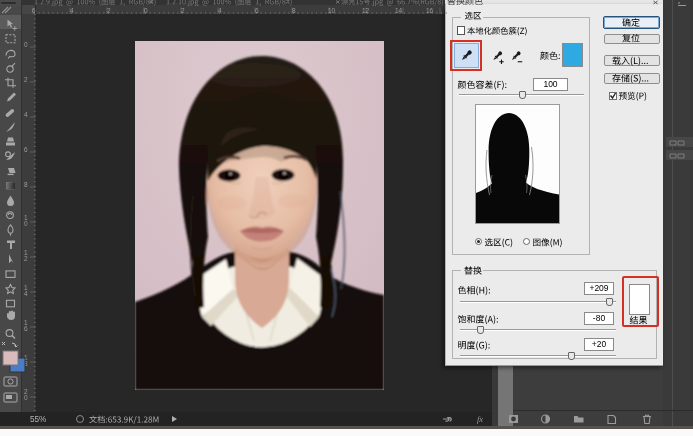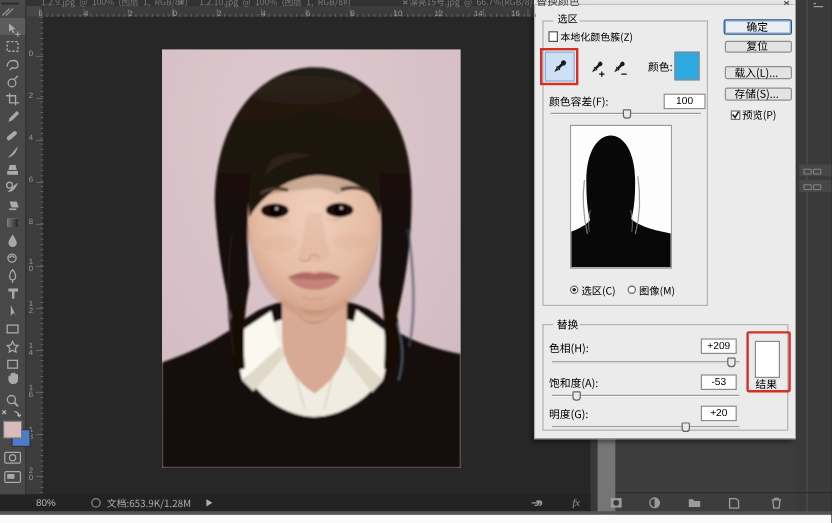--- a/index.html
+++ b/index.html
@@ -19,21 +19,21 @@
 <div class="abs" style="left:492px;top:0;width:201px;height:429px;background:#393939"></div>
 <div class="abs" style="left:498px;top:4px;width:15px;height:425px;background:#757575"></div>
 <div class="abs" style="left:513px;top:0;width:180px;height:429px;background:#3d3d3d"></div>
 <div class="abs" style="left:663px;top:0;width:30px;height:429px;background:#3a3a3a"></div>
 <div class="abs" style="left:672px;top:0;width:1px;height:429px;background:#4e4e4e"></div>
 <div class="abs" style="left:666px;top:137px;width:27px;height:10px;background:#474747"></div>
 <div class="abs" style="left:666px;top:150px;width:27px;height:10px;background:#474747"></div>
 <div class="abs" style="left:513px;top:410px;width:180px;height:1px;background:#2c2c2c"></div>
 
 <div class="abs" style="left:0;top:412px;width:492px;height:14px;background:#232323"></div>
-<div class="abs" style="left:30px;top:414.5px;font-size:8.2px;color:#b4b4b4">80%</div>
+<div class="abs" style="left:30px;top:414.5px;font-size:8.2px;color:#b4b4b4">55%</div>
 <div class="abs" style="left:76px;top:415px;width:8px;height:8px;border:1px solid #8a8a8a;border-radius:50%"></div>
 <div class="abs" style="left:172px;top:416px;width:0;height:0;border-left:5px solid #b0b0b0;border-top:3.5px solid transparent;border-bottom:3.5px solid transparent"></div>
 
 <div class="abs" style="left:0;top:426px;width:693px;height:3px;background:#56524e"></div>
 <div class="abs" style="left:0;top:429px;width:693px;height:7px;background:#fafafa"></div>
 <svg id="photo" style="position:absolute;left:135px;top:41px" width="249" height="349" viewBox="0 0 249 349">
 <defs>
  <radialGradient id="pbg" cx="45%" cy="20%" r="95%">
    <stop offset="0" stop-color="#dccacf"></stop>
         <stop offset=".6" stop-color="#d6bfc6"></stop>
@@ -111,21 +111,21 @@
 <div class="abs" style="left:445px;top:4px;width:218px;height:362px;background:#ebebeb;border-left:1px solid #b5b5b5;border-bottom:1px solid #9a9a9a;box-shadow:-2px 2px 4px rgba(0,0,0,0.45)"></div>
 <div class="abs" style="left:451.5px;top:17px;width:138.5px;height:238px;border:1px solid #b2b2b2"></div>
 <div class="abs" style="left:461px;top:13px;width:22px;height:9px;background:#ebebeb"></div>
 <div class="abs" style="left:456.5px;top:26px;width:8.5px;height:8.5px;background:#fff;border:1px solid #555"></div>
 
 <div class="abs" style="left:453.5px;top:43px;width:25.5px;height:24.5px;background:#cde0f5;border:1px solid #86aed6"></div>
 <div class="abs" style="left:449.5px;top:39.5px;width:32px;height:31.5px;border:2px solid #d63026"></div>
 
 <div class="abs" style="left:562px;top:43px;width:21px;height:24px;background:#2fa9e1;border:1px solid #8a8a8a"></div>
 
-<div class="abs" style="left:553px;top:77.5px;width:35px;height:13px;background:#fff;border:1px solid #8a8a8a;font-size:8.5px;text-align:center;line-height:11px">100</div>
+<div class="abs" style="left:533px;top:77.5px;width:35px;height:13px;background:#fff;border:1px solid #8a8a8a;font-size:8.5px;text-align:center;line-height:11px">100</div>
 
 <div class="abs" style="left:459px;top:93.5px;width:125px;height:2px;background:#999;border-bottom:1px solid #fff"></div>
 <div class="abs" style="left:518.5px;top:91px;width:7px;height:8px;background:#e8e8e8;border:1px solid #666;border-radius:1px 1px 3px 3px"></div>
 
 <div class="abs" style="left:475px;top:103.5px;width:85px;height:120px;background:#fff;border:1px solid #9a9a9a"></div>
 <svg style="position:absolute;left:476px;top:104.5px" width="83" height="118" viewBox="0 0 83 118">
 <rect width="83" height="118" fill="#fdfdfd"></rect>
 <path d="M0,118 V88 C7,85.5 12,82.5 15.8,78.5 C13.5,71 12.6,59 12.6,47 C12.3,22 22,8 33,8 C44,8 53.6,22 53.3,47 C53.3,59 52.4,70 50,77.5 C55,82 64,86 83,89.5 V118 Z" fill="#080808"></path>
 <path d="M11,45 C9,60 10,74 13.5,90 M55.5,42 C58,58 57.5,74 53.5,90" stroke="#888" stroke-width="1" fill="none" opacity=".85"></path>
 <path d="M16,70 C14.5,76 14,82 15,88 M49.5,70 C51,76 51.5,82 50.5,88" stroke="#9a9a9a" stroke-width=".8" fill="none" opacity=".7"></path>
@@ -141,21 +141,21 @@
 <div class="abs" style="left:603.5px;top:72.5px;width:56px;height:11px;background:#e3e3e3;border:1px solid #8e8e8e;border-radius:2px"></div>
 <div class="abs" style="left:609px;top:92px;width:7.5px;height:7.5px;background:#fff;border:1px solid #707070"></div>
 
 <div class="abs" style="left:451.5px;top:270px;width:205.5px;height:89px;border:1px solid #b2b2b2"></div>
 <div class="abs" style="left:461px;top:266px;width:22px;height:9px;background:#ebebeb"></div>
 
 <div class="abs" style="left:584px;top:281.5px;width:30px;height:13px;background:#fff;border:1px solid #8a8a8a;font-size:8.5px;text-align:center;line-height:11px">+209</div>
 <div class="abs" style="left:460px;top:300.5px;width:156px;height:2px;background:#999;border-bottom:1px solid #fff"></div>
 <div class="abs" style="left:606px;top:298px;width:7px;height:8px;background:#e8e8e8;border:1px solid #666;border-radius:1px 1px 3px 3px"></div>
 
-<div class="abs" style="left:584px;top:311.5px;width:30px;height:13px;background:#fff;border:1px solid #8a8a8a;font-size:8.5px;text-align:center;line-height:11px">-53</div>
+<div class="abs" style="left:584px;top:311.5px;width:30px;height:13px;background:#fff;border:1px solid #8a8a8a;font-size:8.5px;text-align:center;line-height:11px">-80</div>
 <div class="abs" style="left:460px;top:328.5px;width:156px;height:2px;background:#999;border-bottom:1px solid #fff"></div>
 <div class="abs" style="left:476.5px;top:326px;width:7px;height:8px;background:#e8e8e8;border:1px solid #666;border-radius:1px 1px 3px 3px"></div>
 
 <div class="abs" style="left:584px;top:337.5px;width:30px;height:13px;background:#fff;border:1px solid #8a8a8a;font-size:8.5px;text-align:center;line-height:11px">+20</div>
 <div class="abs" style="left:460px;top:354.5px;width:156px;height:2px;background:#999;border-bottom:1px solid #fff"></div>
 <div class="abs" style="left:567.5px;top:352px;width:7px;height:8px;background:#e8e8e8;border:1px solid #666;border-radius:1px 1px 3px 3px"></div>
 
 <div class="abs" style="left:628.5px;top:283.5px;width:21.5px;height:31.5px;background:#fff;border:1px solid #8a8a8a"></div>
 <div class="abs" style="left:621.5px;top:276px;width:37px;height:51px;border:2px solid #d63026;border-radius:2px"></div>
 

